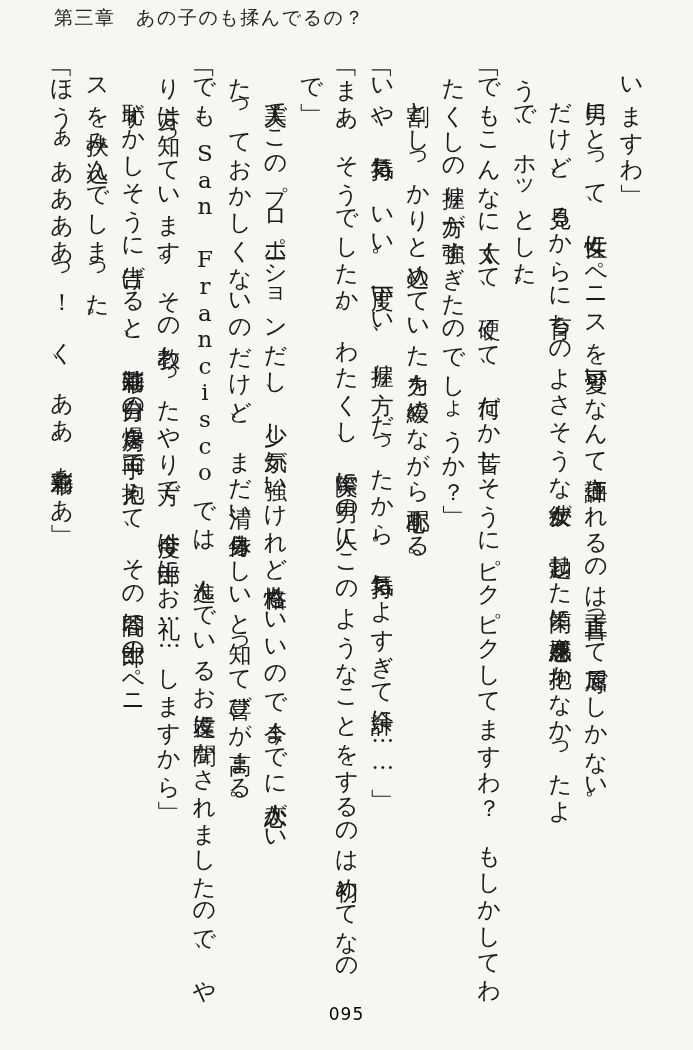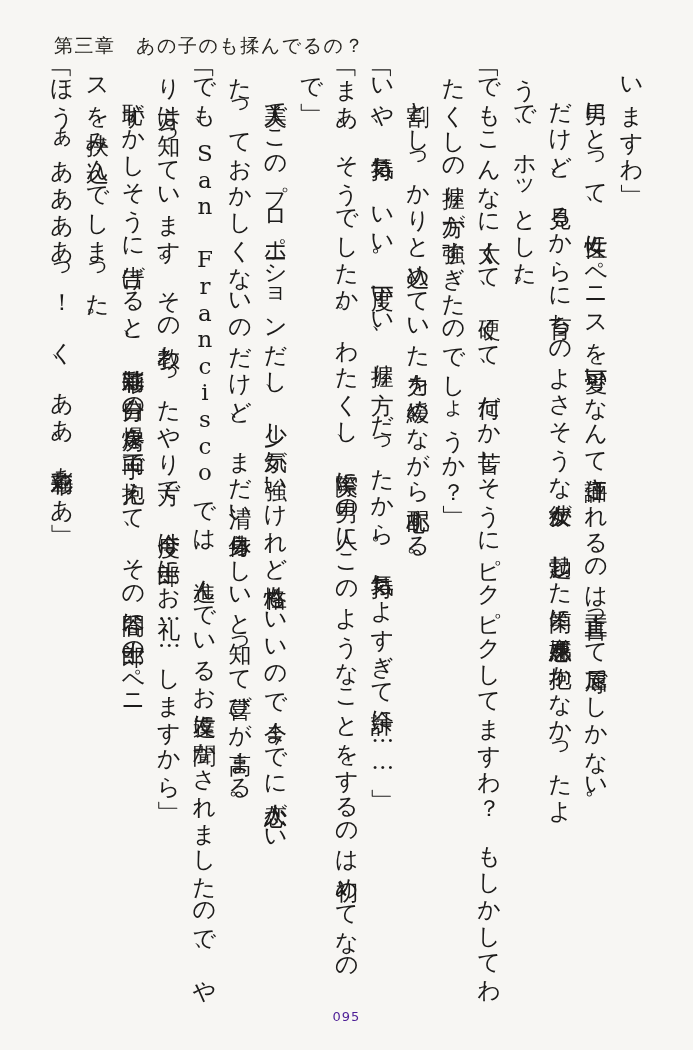--- a/index.html
+++ b/index.html
@@ -18,21 +18,20 @@
     color: #1c1b1a;
   }
   .chapter-header {
     position: absolute;
     top: 5px;
     left: 54px;
     font-size: 19px;
     letter-spacing: 1.5px;
     color: #26241f;
     white-space: nowrap;
-    margin-top: 28px;
   }
   .body-text {
     position: absolute;
     top: 62px;
     right: 44px;
     height: 948px;
     writing-mode: vertical-rl;
     text-orientation: upright;
     font-size: 23px;
     line-height: 35.6px;
@@ -42,23 +41,23 @@
     margin: 0;
     padding: 0;
     white-space: pre;
   }
   .page-number {
     position: absolute;
     bottom: 26px;
     left: 0;
     right: 0;
     text-align: center;
-    font-size: 13px;
+    font-size: 17px;
     letter-spacing: 1px;
-    color: #4c1d95;
+    color: #000000;
     font-family: "DejaVu Sans", "Liberation Sans", sans-serif;
   }
 </style>
 </head>
 <body>
 
 <div class="page">
 
   <div class="chapter-header">第三章　あの子のも揉んでるの？</div>
 

